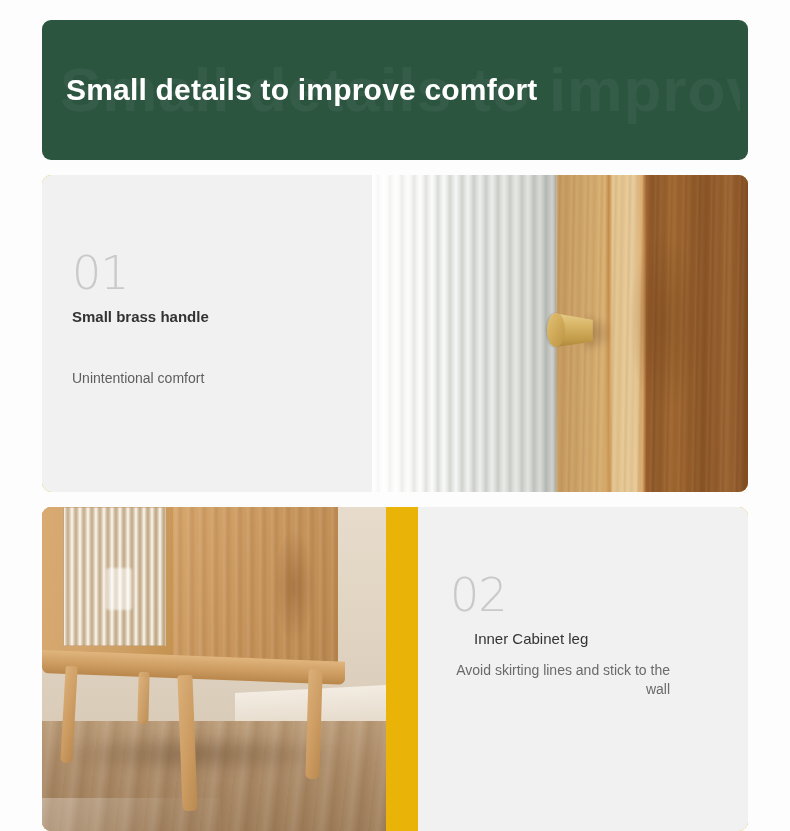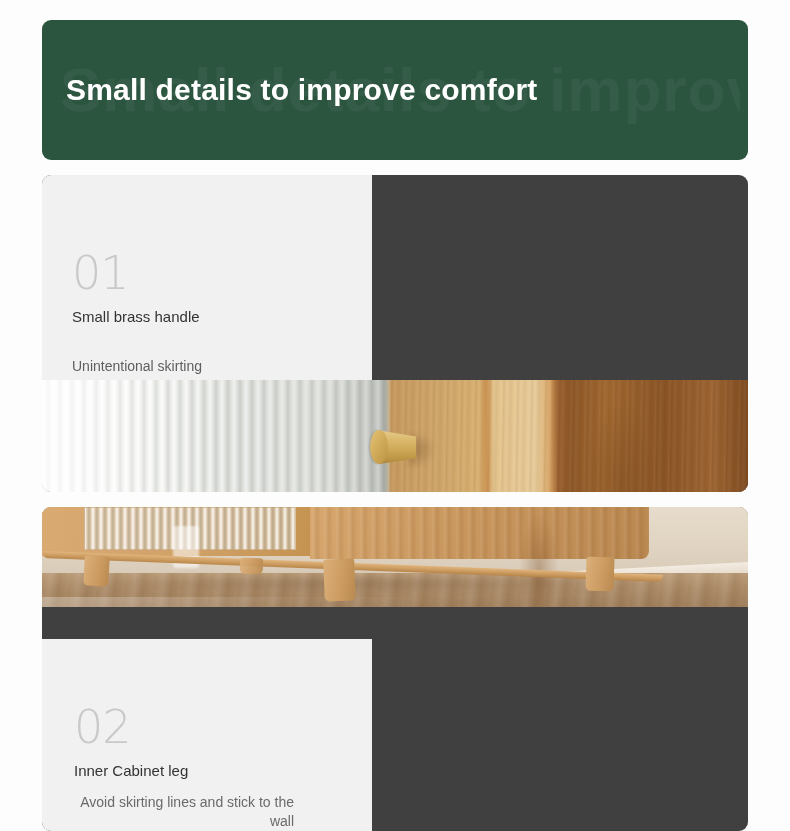--- a/index.html
+++ b/index.html
@@ -61,25 +61,24 @@
     color: #ffffff;
     letter-spacing: 0.2px;
     white-space: nowrap;
   }
 
   
   .card {
     position: absolute;
     left: 42px;
     width: 706px;
-    background: #404040;
+    background: #eab308;
     border-radius: 9px;
     overflow: hidden;
     display: flex;
-    flex-direction: column;
   }
 
   #card-01 { top: 175px; height: 317px; }
   #card-02 { top: 507px; height: 324px; gap: 32px; }
 
   .card-text {
     position: relative;
     flex: 0 0 auto;
     background: #f1f1f1;
   }
@@ -103,22 +102,22 @@
     font-family: "DejaVu Sans", sans-serif;
   }
 
   .feature-title {
     font-size: 15px;
     color: #333333;
     line-height: 1.25;
     margin-bottom: 0;
   }
 
-  #card-01 .feature-title { margin-bottom: 26px; }
-  #card-02 .feature-title { margin-bottom: 12px; }
+  #card-01 .feature-title { margin-bottom: 38px; font-weight: bold; }
+  #card-02 .feature-title { margin-bottom: 12px; margin-left: 24px; }
 
   .feature-desc {
     font-size: 14px;
     color: #5e5e5e;
     line-height: 1.95;
     max-width: 200px;
   }
 
   #card-02 .feature-desc {
     line-height: 1.35;
@@ -366,21 +365,21 @@
   <section class="banner">
     <div class="banner-watermark">Small details to improve comfort</div>
     <h1 class="banner-title">Small details to improve comfort</h1>
   </section>
 
   <article class="card" id="card-01">
 
     <div class="card-text">
       <div class="num">01</div>
       <div class="feature-title">Small brass handle</div>
-      <div class="feature-desc">Unintentional skirting</div>
+      <div class="feature-desc">Unintentional comfort</div>
     </div>
 
     <div class="card-media">
       <div class="photo-handle">
         <div class="flute"></div>
         <div class="flute-shade"></div>
         <div class="grain"></div>
         <div class="grain-knot"></div>
         <div class="knob">
           <div class="knob-shadow"></div>

